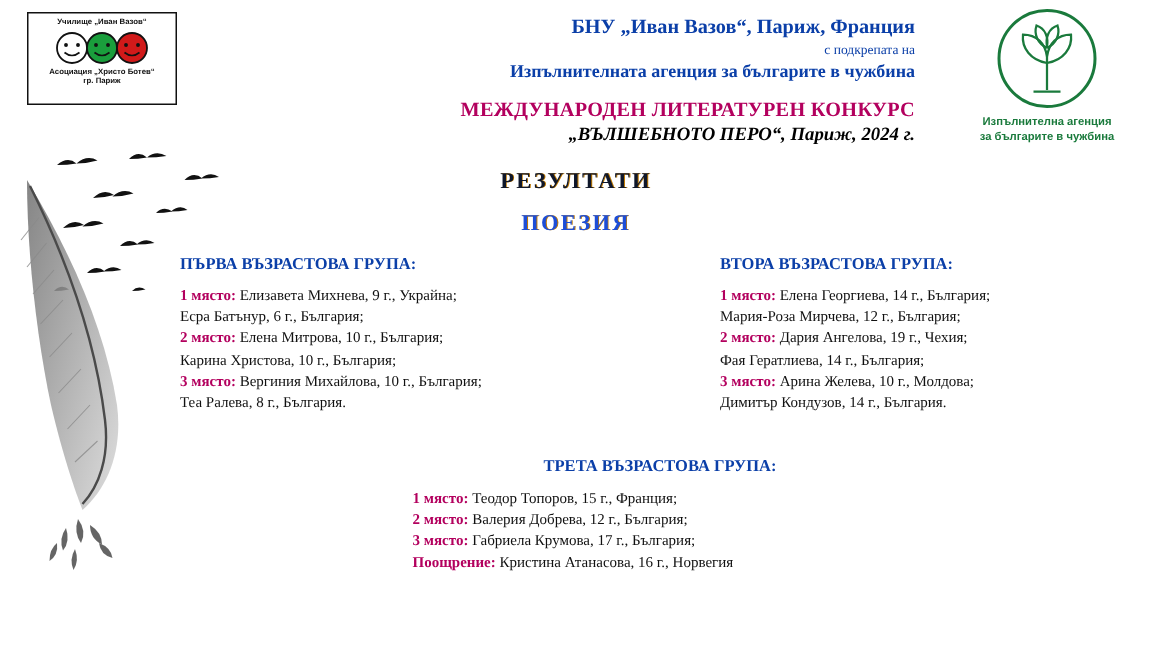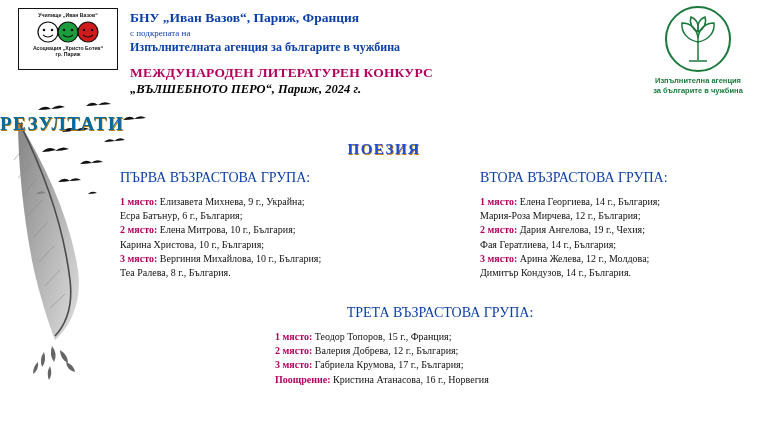--- a/index.html
+++ b/index.html
@@ -89,21 +89,21 @@
     line-height: 1.35;
     font-family: "Liberation Sans", sans-serif;
   }
 
   
   .header {
     position: absolute;
     left: 130px;
     right: 158px;
     top: 10px;
-    text-align: left;
+    text-align: right;
   }
   .h-org {
     font-size: 13.5px;
     font-weight: bold;
     color: #0b3fa8;
     line-height: 1.25;
   }
   .h-sub1 {
     font-size: 9px;
     color: #0b3fa8;
@@ -129,24 +129,24 @@
     font-style: italic;
     color: #000000;
     margin-top: 1px;
   }
 
   .h-results {
     position: absolute;
     left: 0;
     right: 0;
     top: 113px;
-    text-align: left;
-    font-size: 19px;
-    font-weight: bold;
-    color: #0369a1;
+    text-align: center;
+    font-size: 15px;
+    font-weight: bold;
+    color: #0f172a;
     letter-spacing: 1.5px;
     text-shadow: 0.6px 0.6px 0 #c07a00;
   }
   .h-genre {
     position: absolute;
     left: 0;
     right: 0;
     top: 141px;
     text-align: center;
     font-size: 15px;
@@ -154,22 +154,22 @@
     color: #1d4ed8;
     letter-spacing: 1.5px;
     text-shadow: 0.6px 0.6px 0 #c07a00;
   }
 
   
   .group {
     position: absolute;
   }
   .group-title {
-    font-size: 14px;
-    font-weight: normal;
+    font-size: 11px;
+    font-weight: bold;
     color: #0b3fa8;
     margin-bottom: 9px;
   }
   .entry {
     font-size: 10px;
     color: #111;
     line-height: 1.42;
     margin-bottom: 0;
   }
   .place {
@@ -340,21 +340,21 @@
   <div class="cont">Мария-Роза Мирчева, 12 г., България;</div>
 
   <div class="entry">
     <span class="place">2 място:</span>
     <span>Дария Ангелова, 19 г., Чехия;</span>
   </div>
   <div class="cont">Фая Гератлиева, 14 г., България;</div>
 
   <div class="entry">
     <span class="place">3 място:</span>
-    <span>Арина Желева, 12 г., Молдова;</span>
+    <span>Арина Желева, 10 г., Молдова;</span>
   </div>
   <div class="cont">Димитър Кондузов, 14 г., България.</div>
 </div>
 
 <div class="group group-3">
   <div class="group-title">ТРЕТА ВЪЗРАСТОВА ГРУПА:</div>
 
   <div class="entry">
     <span class="place">1 място:</span>
     <span>Теодор Топоров, 15 г., Франция;</span>

